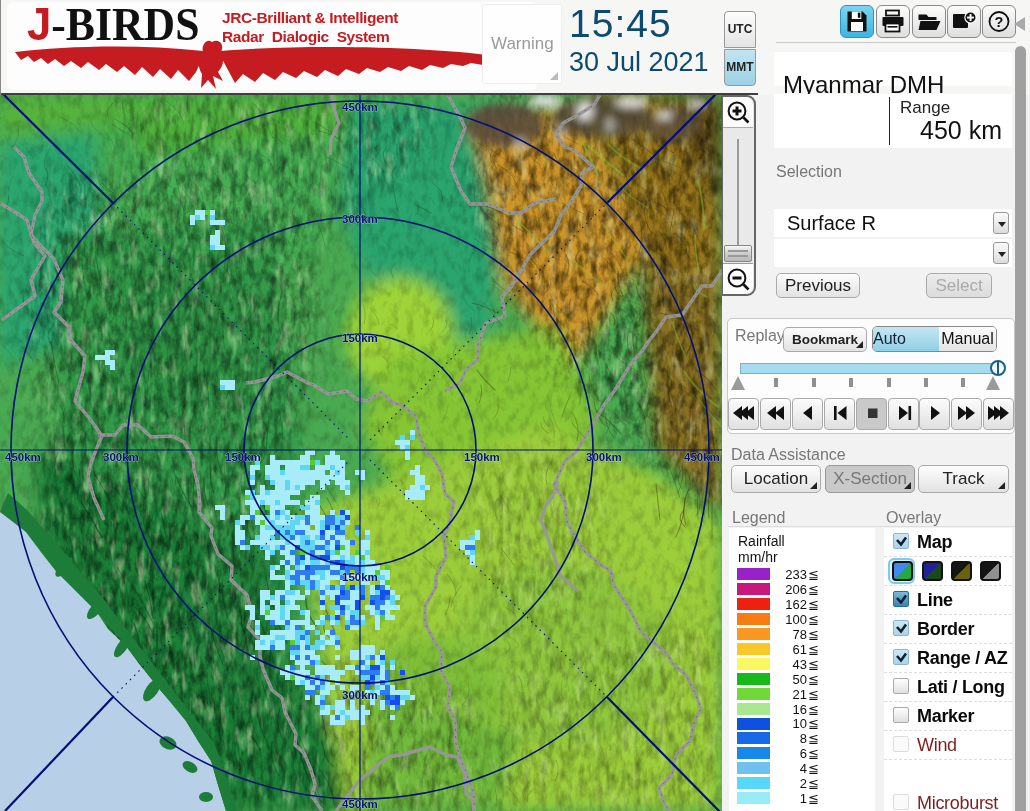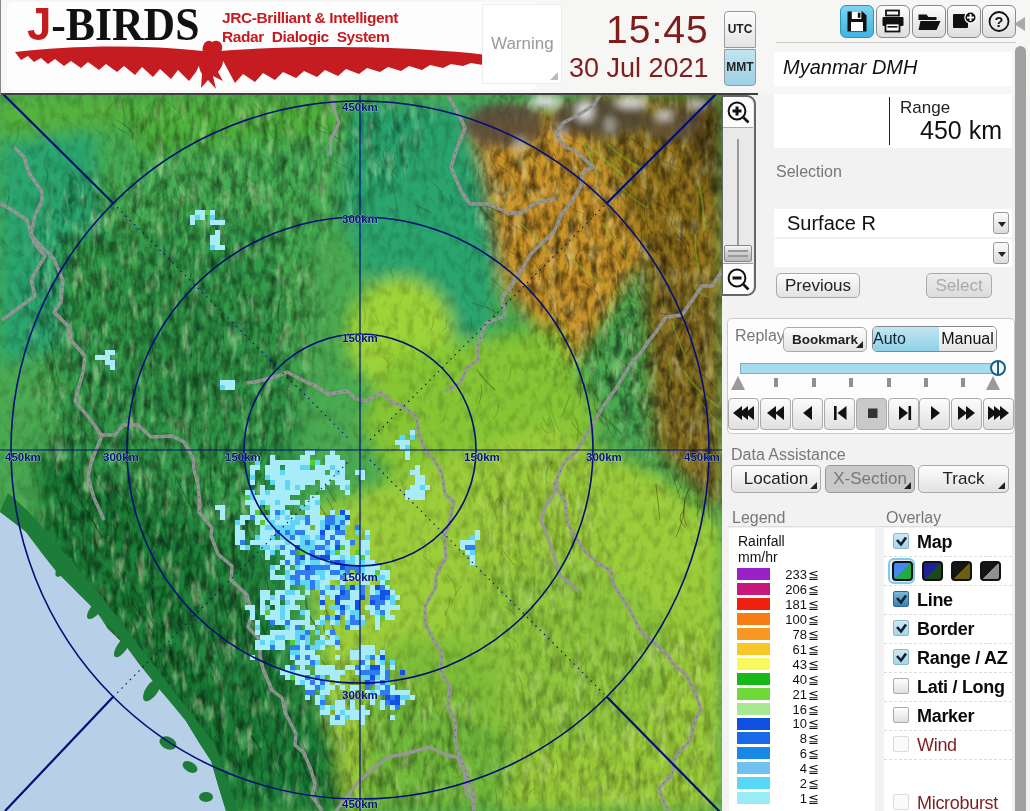--- a/index.html
+++ b/index.html
@@ -7,21 +7,21 @@
 
 #topbar{position:absolute;left:0;top:0;width:1030px;height:95px;background:#f6f6f5;border-left:1px solid #888;}
 #mapborder{position:absolute;left:0;top:93px;width:757px;height:2px;background:#3f3f3f;}
 #logo{position:absolute;left:6px;top:2px;width:530px;height:88px;background:#fdfdfd;border-radius:6px;}
 #jbirds{position:absolute;left:20px;top:-6px;font-family:"Liberation Serif",serif;font-weight:bold;font-size:47px;color:#111;letter-spacing:0px;transform:scaleX(0.93);transform-origin:left;}
 #jbirds .j{color:#c41c20;}
 #jrctext{position:absolute;left:215px;top:7px;color:#c41c20;font-weight:bold;font-size:15.5px;line-height:18.5px;letter-spacing:-0.4px;white-space:nowrap;}
 #warnbox{position:absolute;left:481px;top:4px;width:80px;height:80px;background:#fefefe;border:1px solid #eee;border-radius:2px;}
 #warnbox span{position:absolute;left:8px;top:29px;color:#9a9a9a;font-size:17px;}
 #warnbox .rsz{position:absolute;right:3px;bottom:3px;width:0;height:0;border-left:8px solid transparent;border-bottom:8px solid #bbb;}
-#clock{position:absolute;left:568px;top:8px;color:#7f1d1d;text-align:right;}
+#clock{position:absolute;left:568px;top:2px;color:#0c4a6e;}
 #clock .t{font-size:39px;letter-spacing:1px;}
 #clock .d{font-size:27px;margin-top:1px;letter-spacing:0px;}
 .tzbtn{position:absolute;left:723px;width:32px;height:37px;border:1px solid #9a9a9a;font-size:12px;font-weight:bold;color:#222;text-align:center;line-height:35px;}
 #utc{top:11px;border-radius:4px 4px 0 0;background:linear-gradient(#fdfdfd,#e4e4e4);}
 #mmt{top:49px;border-radius:0 0 4px 4px;background:linear-gradient(#c2e4f0,#9cd0e4);}
 .toolbtn{position:absolute;top:5px;width:34px;height:33px;border:1px solid #8a8a8a;border-radius:6px;background:linear-gradient(#fcfcfc,#dedede);}
 .toolbtn svg{position:absolute;left:4px;top:3px;}
 #tb1{left:839px;background:linear-gradient(#7dd4f0,#3fb4e0);border-color:#2a94c4;}
 #tb2{left:875px;}
 #tb3{left:911px;}
@@ -34,21 +34,21 @@
 #zoompanel{position:absolute;left:722px;top:95px;width:34px;height:201px;background:#e9e9e9;border:2px solid #666;border-left:1.5px solid #666;border-radius:0 9px 9px 0;}
 #zplus,#zminus{position:absolute;left:0;width:30px;height:31px;background:#fcfcfc;}
 #zplus{top:0;border-bottom:1px solid #aaa;border-radius:0 8px 0 0;}
 #zminus{bottom:0;border-top:1px solid #999;border-radius:0 0 8px 0;}
 #ztrack{position:absolute;left:14px;top:42px;width:2px;height:110px;background:#9a9a9a;}
 #zthumb{position:absolute;left:1px;top:148px;width:28px;height:17px;background:linear-gradient(#f8f8f8,#d0d0d0 45%,#b8b8b8);border:1px solid #888;border-radius:2px;}
 #zthumb:before{content:"";position:absolute;left:3px;top:4px;right:3px;height:2px;background:#999;}
 #zthumb:after{content:"";position:absolute;left:3px;bottom:4px;right:3px;height:2px;background:#999;}
 #graybar{position:absolute;left:1015px;top:46px;width:11px;height:765px;background:#a0a0a0;border-radius:6px 6px 0 0;}
 #dmhbox{position:absolute;left:774px;top:52px;width:238px;height:34px;background:#fff;}
-#dmhbox span{position:absolute;left:9px;top:4px;font-size:20px;color:#111;font-style:italic;}
+#dmhbox span{position:absolute;left:9px;top:19px;font-size:24px;color:#111;}
 #sep1{position:absolute;left:776px;top:42px;width:240px;height:1px;background:#ccc;}
 #rangebox{position:absolute;left:774px;top:94px;width:238px;height:54px;background:#fff;}
 #rangebox .vl{position:absolute;left:115px;top:3px;width:1px;height:48px;background:#222;}
 #rangebox .rl{position:absolute;left:126px;top:4px;font-size:17px;color:#222;}
 #rangebox .rv{position:absolute;right:10px;top:22px;font-size:25px;color:#111;}
 #sellbl{position:absolute;left:776px;top:163px;font-size:16px;color:#777;}
 .combo{position:absolute;left:774px;width:238px;height:28px;background:#fff;}
 .combo span{position:absolute;left:13px;top:3px;font-size:20px;color:#111;}
 .combo .dd{position:absolute;right:3px;top:3px;width:16px;height:22px;border:1px solid #999;border-radius:3px;background:linear-gradient(#fbfbfb,#dcdcdc);}
 .combo .dd:after{content:"";position:absolute;left:3.5px;top:9px;border-left:4px solid transparent;border-right:4px solid transparent;border-top:5px solid #222;}
@@ -2002,36 +2002,36 @@
 <div id="legend">
   <div class="h" style="top:5px;">Rainfall</div>
   <div class="h" style="top:21px;">mm/hr</div>
   <div class="sw" style="top:40px;background:#9a20c8"></div>
       <div class="lv" style="top:39px">233</div>
       <div class="le" style="top:39px">≦</div>
       <div class="sw" style="top:55px;background:#c8187c"></div>
       <div class="lv" style="top:54px">206</div>
       <div class="le" style="top:54px">≦</div>
       <div class="sw" style="top:70px;background:#ee2010"></div>
-      <div class="lv" style="top:69px">181</div>
+      <div class="lv" style="top:69px">162</div>
       <div class="le" style="top:69px">≦</div>
       <div class="sw" style="top:85px;background:#f87c14"></div>
       <div class="lv" style="top:84px">100</div>
       <div class="le" style="top:84px">≦</div>
       <div class="sw" style="top:100px;background:#f89820"></div>
       <div class="lv" style="top:99px">78</div>
       <div class="le" style="top:99px">≦</div>
       <div class="sw" style="top:115px;background:#f8c828"></div>
       <div class="lv" style="top:114px">61</div>
       <div class="le" style="top:114px">≦</div>
       <div class="sw" style="top:130px;background:#f8f860"></div>
       <div class="lv" style="top:129px">43</div>
       <div class="le" style="top:129px">≦</div>
       <div class="sw" style="top:145px;background:#18b818"></div>
-      <div class="lv" style="top:144px">40</div>
+      <div class="lv" style="top:144px">50</div>
       <div class="le" style="top:144px">≦</div>
       <div class="sw" style="top:160px;background:#70d838"></div>
       <div class="lv" style="top:159px">21</div>
       <div class="le" style="top:159px">≦</div>
       <div class="sw" style="top:175px;background:#a8e890"></div>
       <div class="lv" style="top:174px">16</div>
       <div class="le" style="top:174px">≦</div>
       <div class="sw" style="top:190px;background:#1050e0"></div>
       <div class="lv" style="top:188px">10</div>
       <div class="le" style="top:188px">≦</div>

